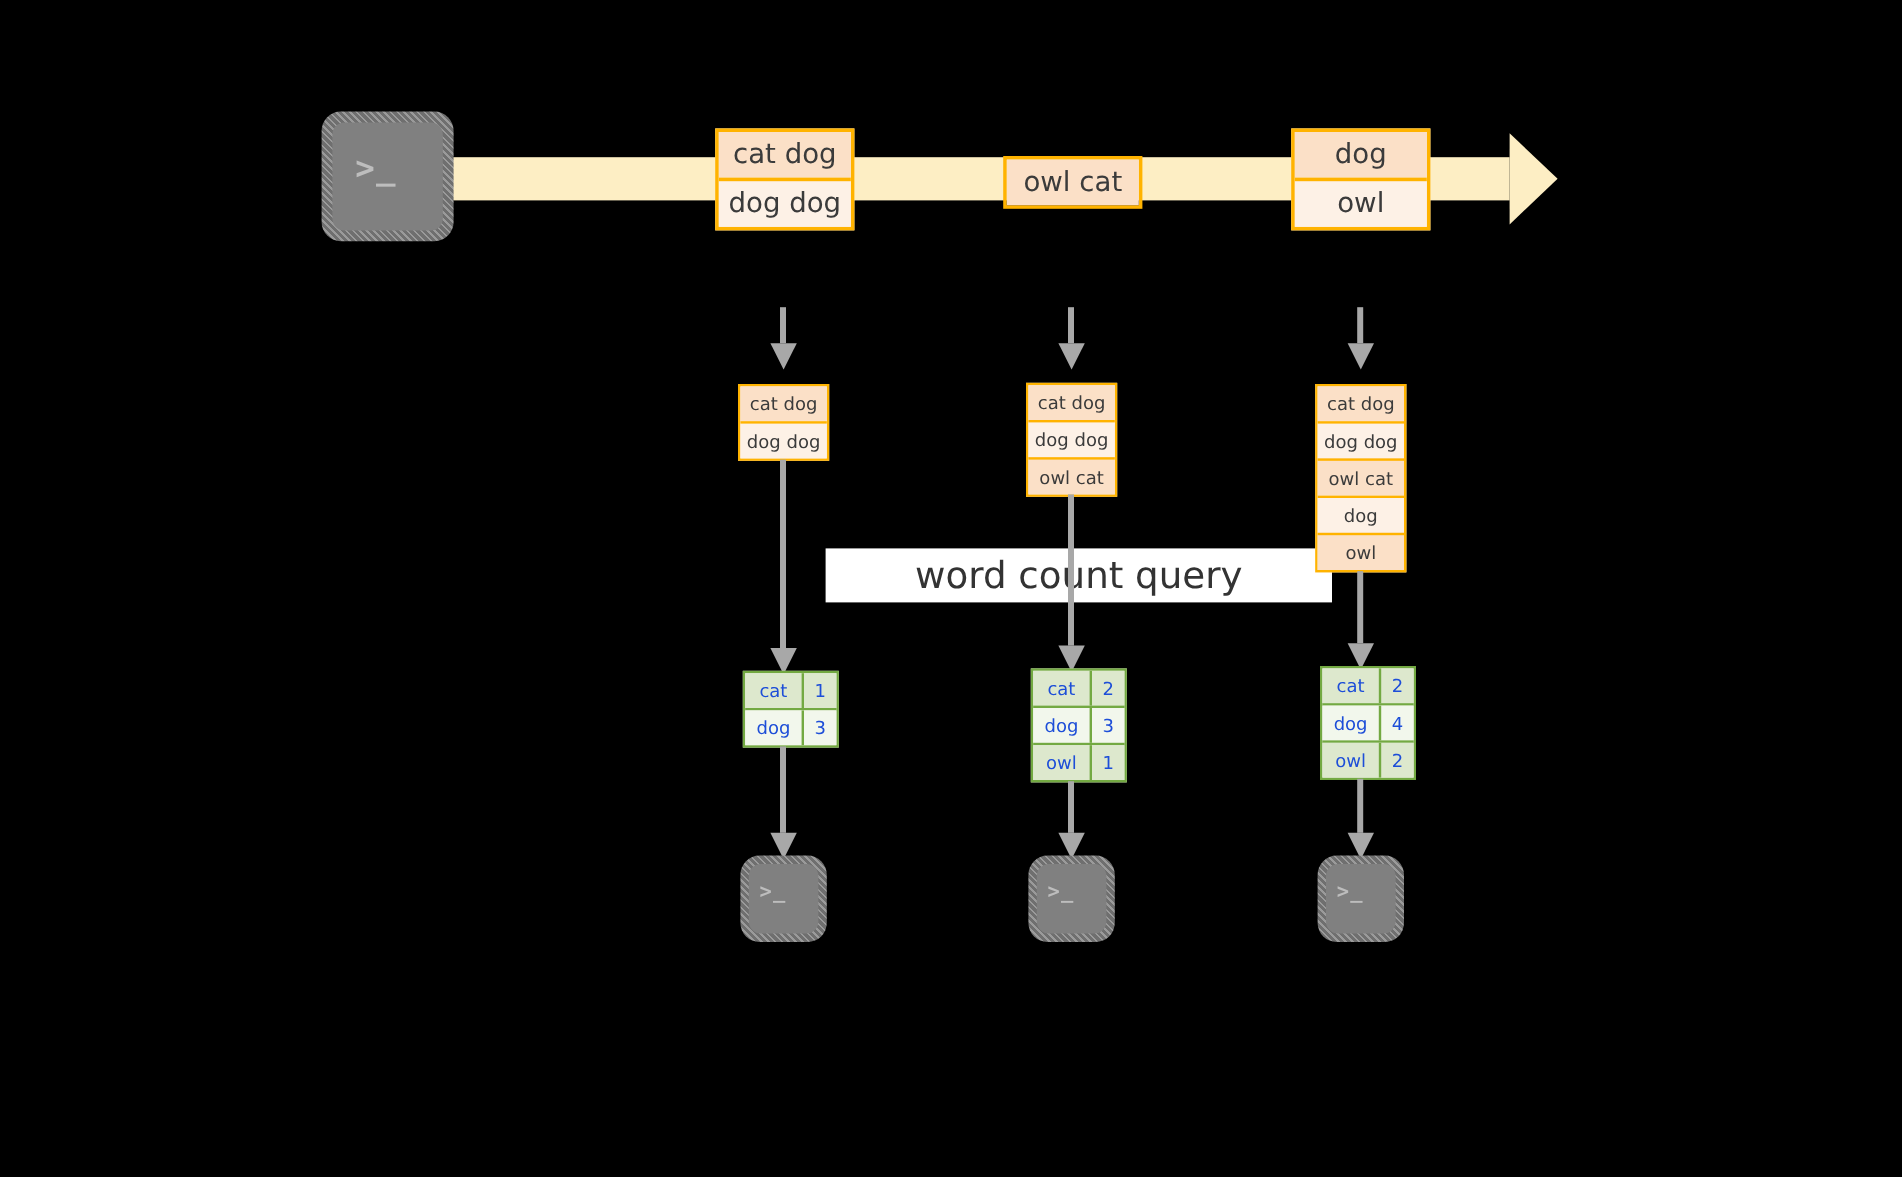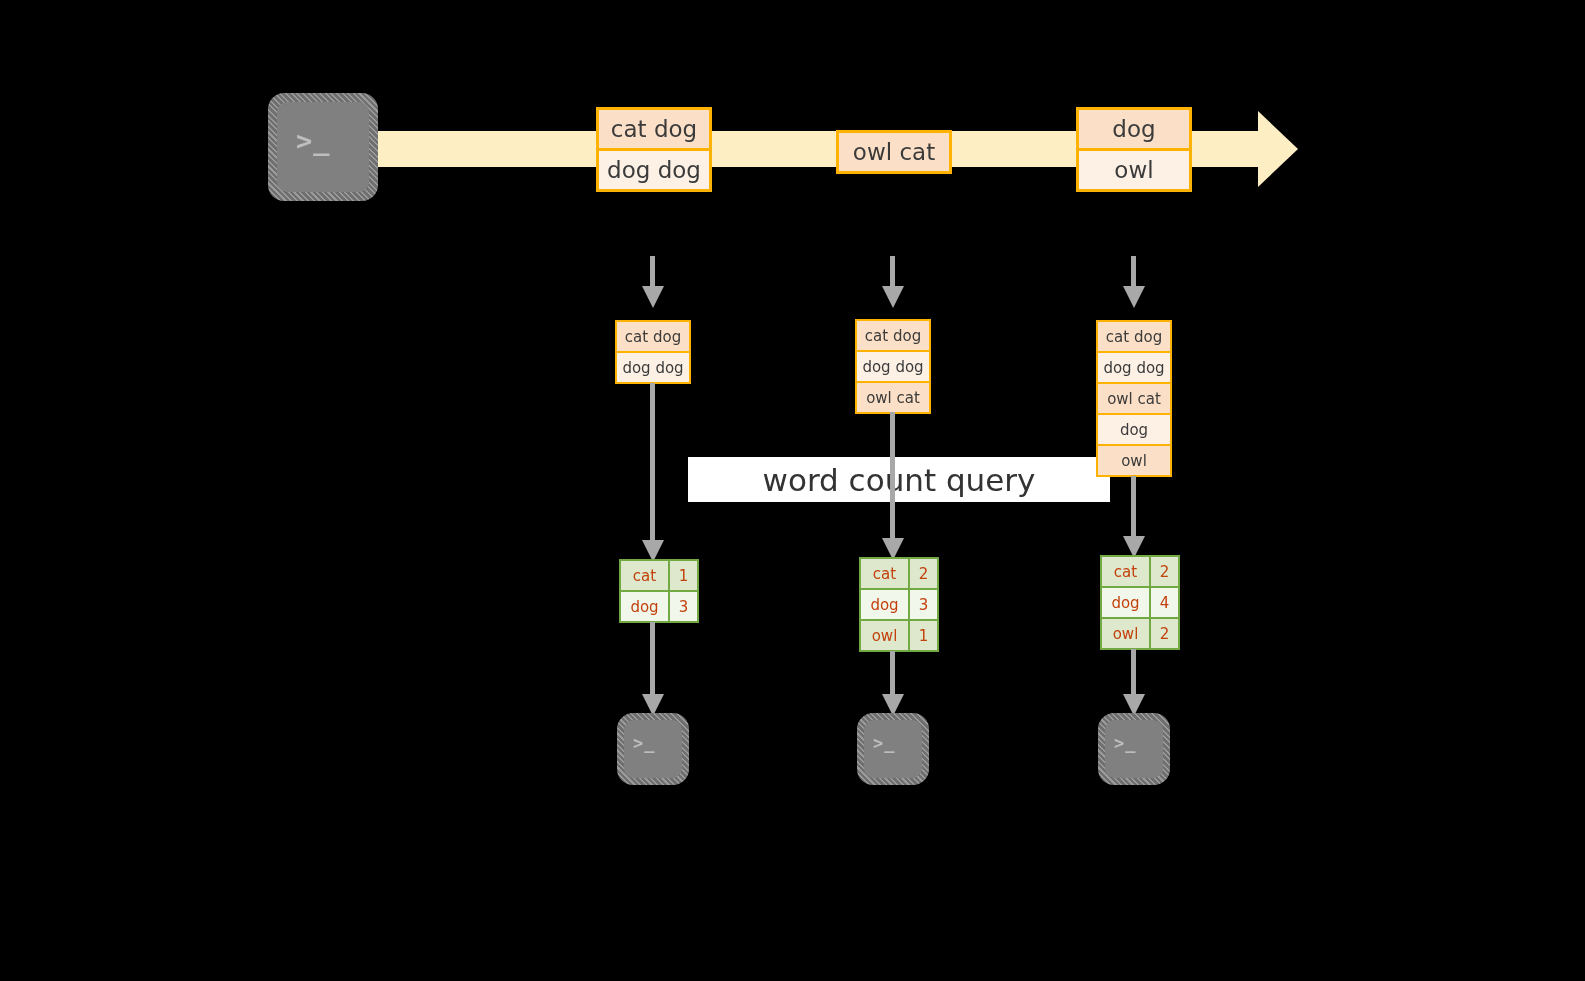--- a/index.html
+++ b/index.html
@@ -88,21 +88,21 @@
   }
   .gtable .grow {
     display: flex;
     height: 29px;
   }
   .gtable .grow + .grow { border-top: 2.5px solid #73a942; }
   .gtable .gcell {
     display: flex;
     align-items: center;
     justify-content: center;
-    color: #c2410c;
+    color: #1d4ed8;
     font-size: 15px;
   }
   .gtable .gcell.key { width: 47px; }
   .gtable .gcell.val { width: 27px; border-left: 2.5px solid #73a942; }
   .gtable .grow.dark  .gcell { background: #dde8cd; }
   .gtable .grow.light .gcell { background: #f2f7ec; }
 
   
   .conn-line {
     position: absolute;

